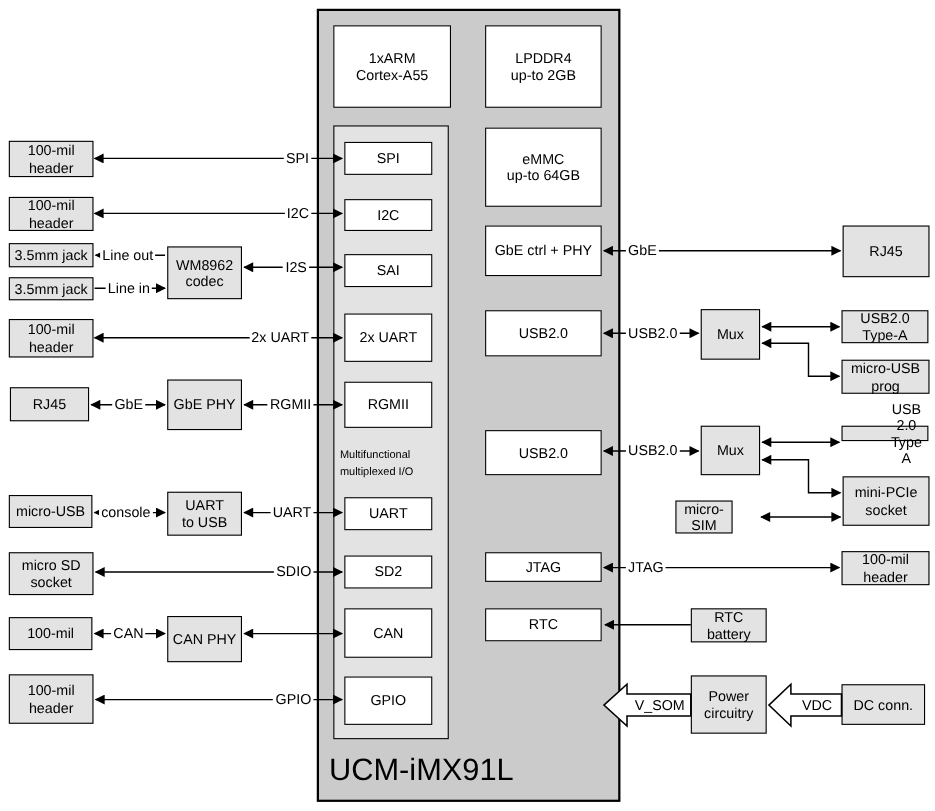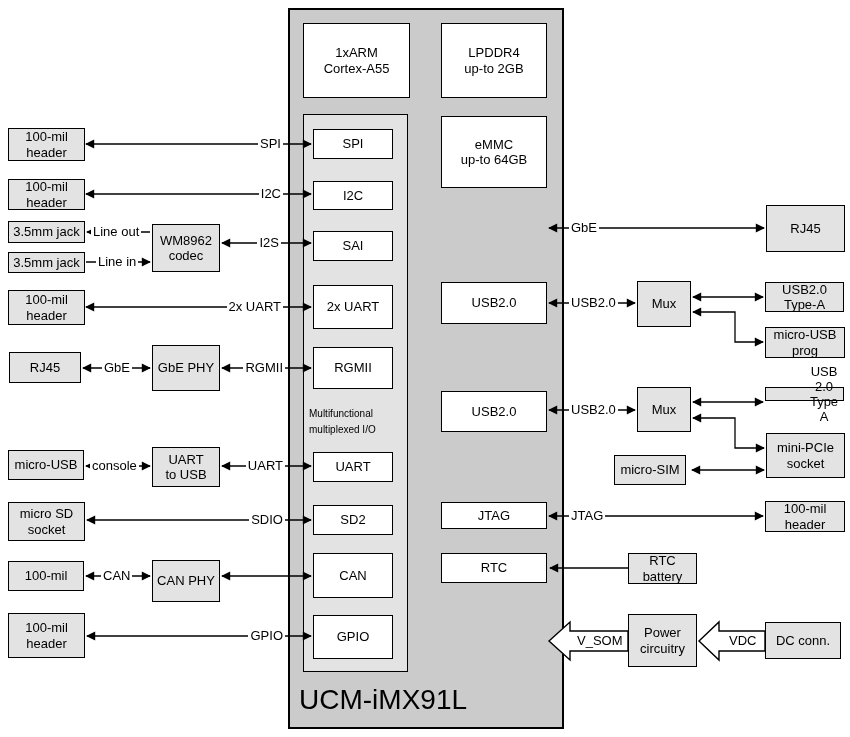--- a/index.html
+++ b/index.html
@@ -42,20 +42,21 @@
   <div class="bx io" style="left:303px;top:114px;width:105px;height:558px;"></div>
   <div class="iolabel" style="left:309px;top:406px;width:97px;">Multifunctional
 multiplexed I/O</div>
 
   <div class="bx white" style="left:303px;top:23px;width:107px;height:75px;">1xARM
 Cortex-A55</div>
   <div class="bx white" style="left:441px;top:23px;width:106px;height:75px;">LPDDR4
 up-to 2GB</div>
   <div class="bx white" style="left:441px;top:116px;width:106px;height:72px;">eMMC
 up-to 64GB</div>
+  <div class="bx white" style="left:441px;top:205px;width:106px;height:46px;">GbE ctrl + PHY</div>
   <div class="bx white" style="left:441px;top:282px;width:106px;height:42px;">USB2.0</div>
   <div class="bx white" style="left:441px;top:391px;width:106px;height:41px;">USB2.0</div>
   <div class="bx white" style="left:441px;top:502px;width:106px;height:27px;">JTAG</div>
   <div class="bx white" style="left:441px;top:553px;width:106px;height:30px;">RTC</div>
 
   <div class="bx white" style="left:313px;top:129px;width:80px;height:30px;">SPI</div>
   <div class="bx white" style="left:313px;top:181px;width:80px;height:29px;">I2C</div>
   <div class="bx white" style="left:313px;top:231px;width:80px;height:30px;">SAI</div>
   <div class="bx white" style="left:313px;top:285px;width:80px;height:44px;">2x UART</div>
   <div class="bx white" style="left:313px;top:347px;width:80px;height:42px;">RGMII</div>
@@ -90,21 +91,21 @@
   <div class="bx gray" style="left:637px;top:281px;width:54px;height:46px;">Mux</div>
   <div class="bx gray" style="left:765px;top:282px;width:79px;height:30px;">USB2.0
 Type-A</div>
   <div class="bx gray" style="left:765px;top:327px;width:80px;height:31px;">micro-USB
 prog</div>
   <div class="bx gray" style="left:637px;top:387px;width:54px;height:45px;">Mux</div>
   <div class="bx gray" style="left:765px;top:387px;width:79px;height:14px;padding-left:39px;">USB 2.0
 Type A</div>
   <div class="bx gray" style="left:766px;top:433px;width:79px;height:45px;">mini-PCIe
 socket</div>
-  <div class="bx gray" style="left:614px;top:455px;width:72px;height:30px;">micro-SIM</div>
+  <div class="bx gray" style="left:614px;top:455px;width:52px;height:30px;">micro-SIM</div>
   <div class="bx gray" style="left:765px;top:501px;width:80px;height:31px;">100-mil
 header</div>
   <div class="bx gray" style="left:628px;top:553px;width:69px;height:31px;">RTC
 battery</div>
   <div class="bx gray" style="left:765px;top:622px;width:76px;height:37px;">DC conn.</div>
   <div class="bx gray" style="left:628px;top:614px;width:69px;height:53px;">Power
 circuitry</div>
 
   <svg id="wires" width="850" height="737">
     <defs>

